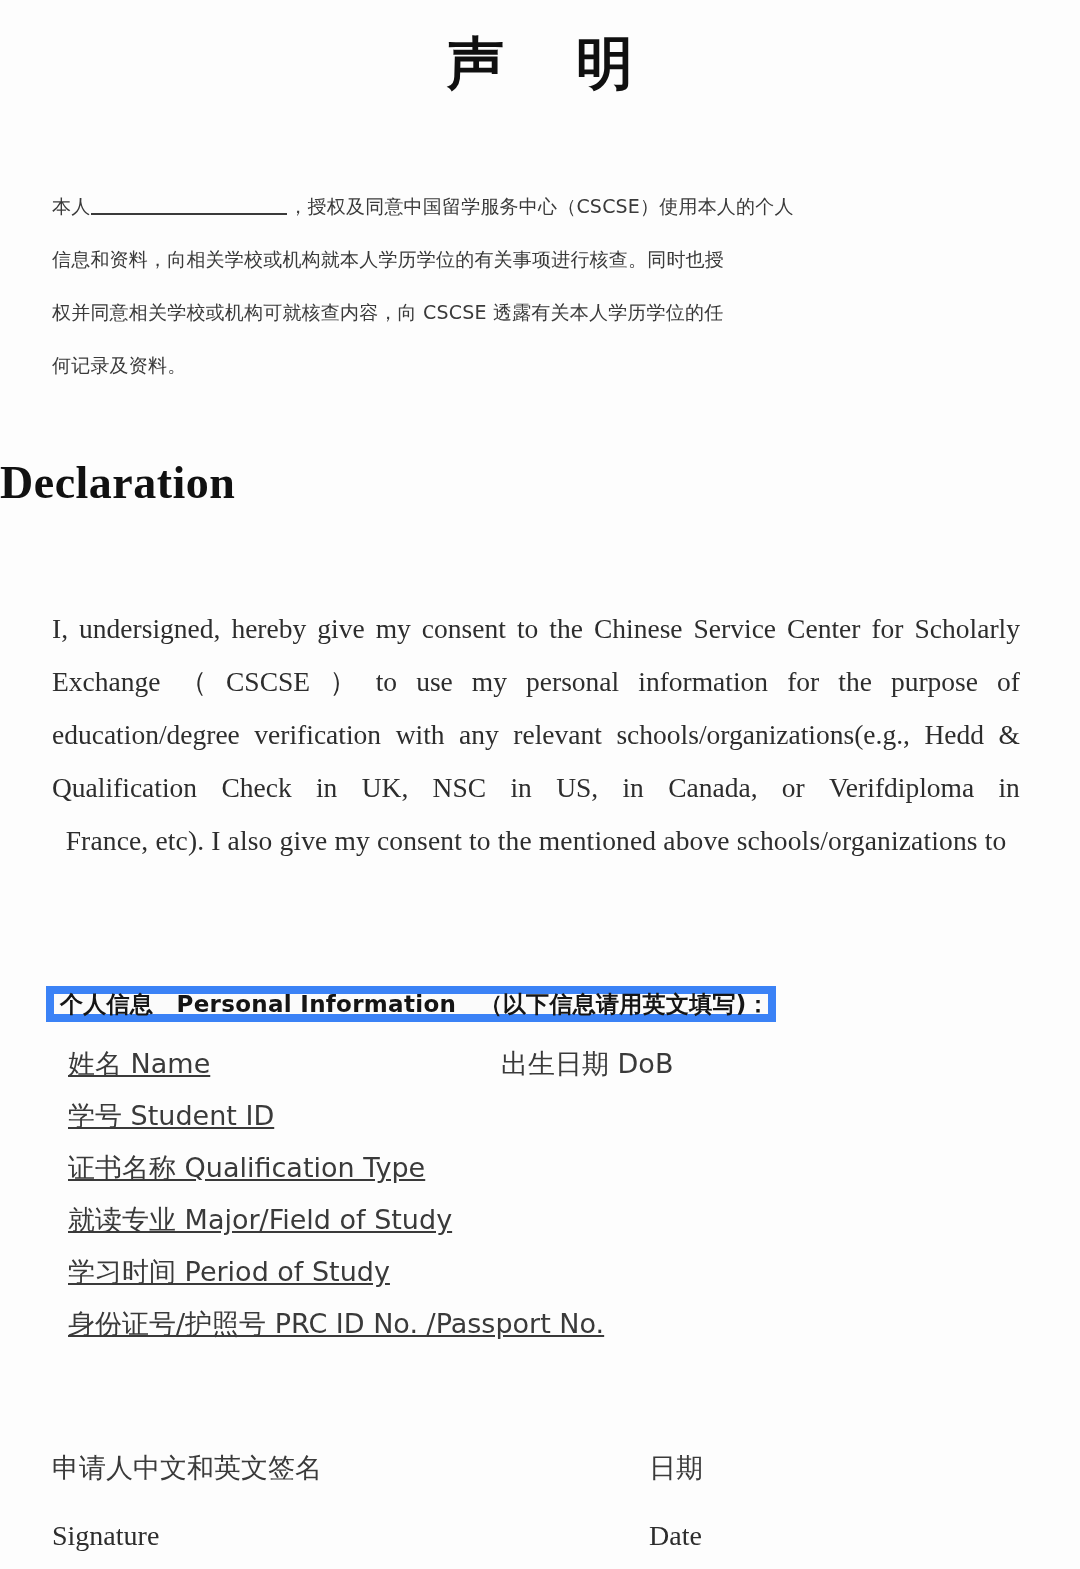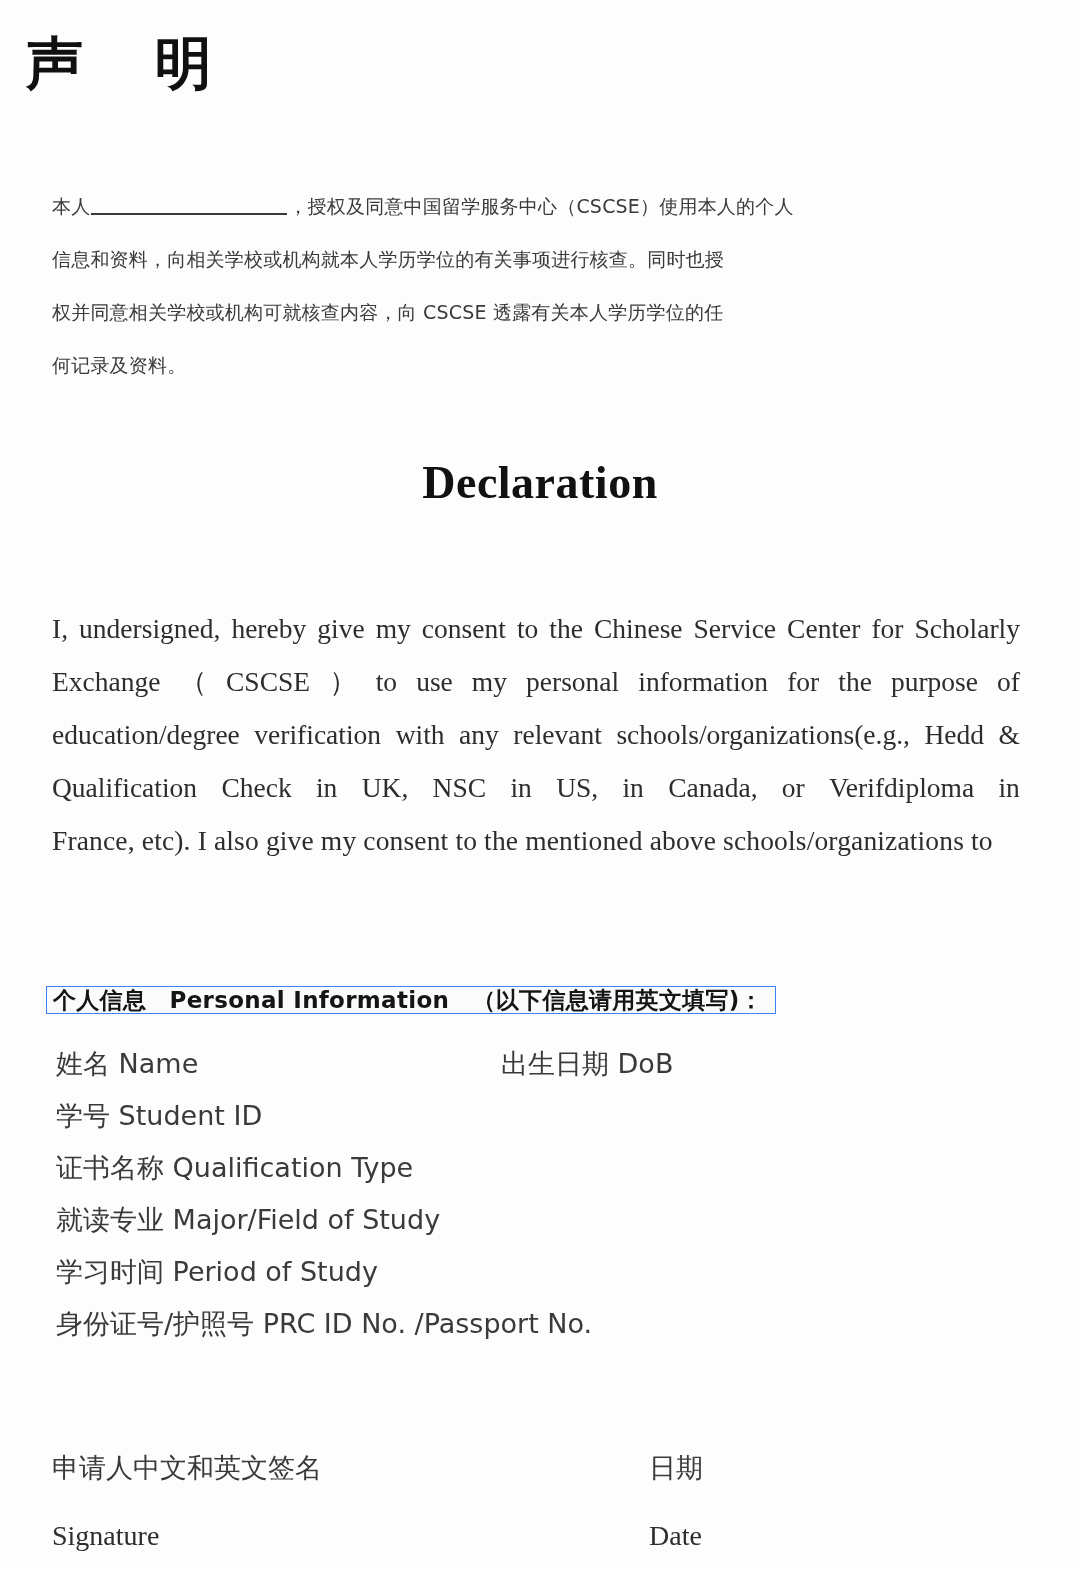--- a/index.html
+++ b/index.html
@@ -21,21 +21,21 @@
     inset: 0;
     background: #fdfdfd;
   }
 
   
   .cn-title {
     position: absolute;
     top: 26px;
     left: 0;
     width: 1080px;
-    text-align: left;
+    text-align: center;
     font-family: "DejaVu Serif", "Liberation Serif", serif;
     font-weight: bold;
     font-size: 57px;
     letter-spacing: 26px;
     text-indent: 26px;
     color: #101010;
   }
 
   
   .cn-body {
@@ -60,21 +60,21 @@
     vertical-align: baseline;
     margin: 0 1px -2px 1px;
   }
 
   
   .en-title {
     position: absolute;
     top: 456px;
     left: 0;
     width: 1080px;
-    text-align: center;
+    text-align: left;
     font-family: "Liberation Serif", "DejaVu Serif", serif;
     font-weight: bold;
     font-size: 46px;
     letter-spacing: 0.5px;
     color: #111111;
   }
 
   
   .en-body {
     position: absolute;
@@ -87,36 +87,37 @@
     color: #2d2d2d;
   }
   .en-body .jline {
     display: flex;
     justify-content: space-between;
     white-space: nowrap;
   }
   .en-body .jline.last {
     display: block;
     letter-spacing: 0.15px;
+    text-align: center;
   }
   .en-body .jline > span {
     display: inline-block;
   }
   .u-line {
     text-underline-offset: 3px;
   }
 
   
   .pi-box {
     position: absolute;
     top: 986px;
     left: 46px;
     width: 730px;
-    height: 28px;
-    border: 1px solid #3b82f6;
+    height: 36px;
+    border: 8px solid #3b82f6;
     box-sizing: border-box;
     display: flex;
     align-items: center;
     padding-left: 6px;
     background: #fbfbfb;
   }
   .pi-box .pi-text {
     font-family: "DejaVu Sans", "Liberation Sans", sans-serif;
     font-weight: bold;
     font-size: 23px;
@@ -135,22 +136,23 @@
   .field-row {
     position: relative;
     height: 52px;
     font-size: 27px;
     color: #3a3a3a;
     font-family: "DejaVu Sans", "Liberation Sans", sans-serif;
     white-space: nowrap;
   }
   .field-row .f-left {
     position: absolute;
-    left: 4px;
+    left: 16px;
     top: 0;
+    text-decoration: underline;
   }
   .field-row .f-right {
     position: absolute;
     left: 449px;
     top: 0;
   }
 
   
   .sig-block {
     position: absolute;

